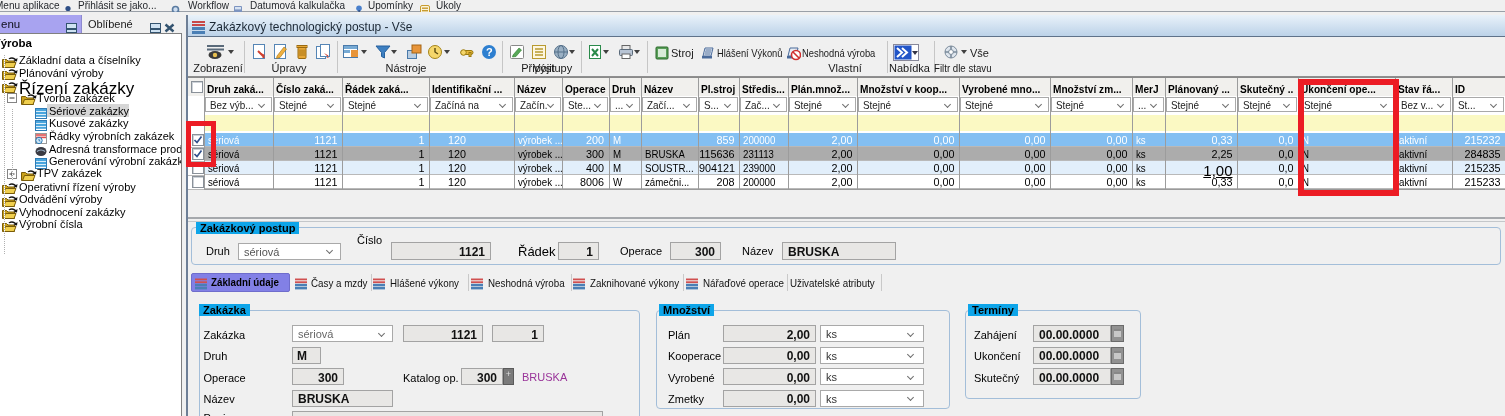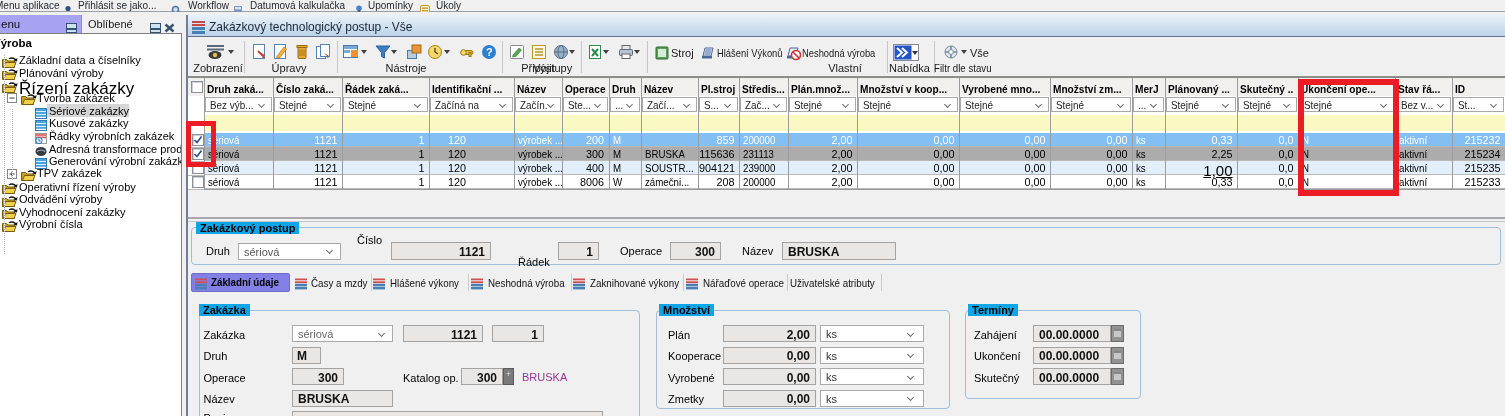--- a/index.html
+++ b/index.html
@@ -449,21 +449,21 @@
 <div class="a" style="left:743.1px;top:148.1px;font-size:10.8px;color:#000000;white-space:nowrap;max-width:52.1111px;overflow:hidden;transform:scaleX(.9);transform-origin:0 0;">231113</div>
 <div class="a" style="left:789px;top:148.1px;width:63.5px;text-align:right;font-size:10.8px;color:#000000;white-space:nowrap;">2,00</div>
 <div class="a" style="left:858px;top:148.1px;width:96.5px;text-align:right;font-size:10.8px;color:#000000;white-space:nowrap;">0,00</div>
 <div class="a" style="left:960px;top:148.1px;width:85.5px;text-align:right;font-size:10.8px;color:#000000;white-space:nowrap;">0,00</div>
 <div class="a" style="left:1051px;top:148.1px;width:76.5px;text-align:right;font-size:10.8px;color:#000000;white-space:nowrap;">0,00</div>
 <div class="a" style="left:1136px;top:148.1px;font-size:10.8px;color:#000000;white-space:nowrap;max-width:33.8889px;overflow:hidden;transform:scaleX(.9);transform-origin:0 0;">ks</div>
 <div class="a" style="left:1165.5px;top:148.1px;width:67px;text-align:right;font-size:10.8px;color:#000000;white-space:nowrap;">2,25</div>
 <div class="a" style="left:1238px;top:148.1px;width:55.5px;text-align:right;font-size:10.8px;color:#000000;white-space:nowrap;">0,0</div>
 <div class="a" style="left:1302px;top:148.1px;font-size:10.8px;color:#000000;white-space:nowrap;max-width:105.556px;overflow:hidden;transform:scaleX(.9);transform-origin:0 0;">N</div>
 <div class="a" style="left:1399px;top:148.1px;font-size:10.8px;color:#000000;white-space:nowrap;max-width:61.1111px;overflow:hidden;transform:scaleX(.9);transform-origin:0 0;">aktivní</div>
-<div class="a" style="left:1453px;top:148.1px;width:47.5px;text-align:right;font-size:10.8px;color:#000000;white-space:nowrap;">215234</div>
+<div class="a" style="left:1453px;top:148.1px;width:47.5px;text-align:right;font-size:10.8px;color:#000000;white-space:nowrap;">284835</div>
 <div class="a" style="left:208px;top:162.2px;font-size:10.8px;color:#000000;white-space:nowrap;max-width:74.4444px;overflow:hidden;transform:scaleX(.9);transform-origin:0 0;">sériová</div>
 <div class="a" style="left:274px;top:162.2px;width:63.5px;text-align:right;font-size:10.8px;color:#000000;white-space:nowrap;">1121</div>
 <div class="a" style="left:343px;top:162.2px;width:81.5px;text-align:right;font-size:10.8px;color:#000000;white-space:nowrap;">1</div>
 <div class="a" style="left:448px;top:162.2px;font-size:10.8px;color:#000000;white-space:nowrap;">120</div>
 <div class="a" style="left:518px;top:162.2px;font-size:10.8px;color:#000000;white-space:nowrap;max-width:51.1111px;overflow:hidden;transform:scaleX(.9);transform-origin:0 0;">výrobek ...</div>
 <div class="a" style="left:563px;top:162.2px;width:41px;text-align:right;font-size:10.8px;color:#000000;white-space:nowrap;">400</div>
 <div class="a" style="left:612.5px;top:162.2px;font-size:10.8px;color:#000000;white-space:nowrap;max-width:33.3333px;overflow:hidden;transform:scaleX(.9);transform-origin:0 0;">M</div>
 <div class="a" style="left:644.5px;top:162.2px;font-size:10.8px;color:#000000;white-space:nowrap;max-width:61.5556px;overflow:hidden;transform:scaleX(.9);transform-origin:0 0;">SOUSTR...</div>
 <div class="a" style="left:698.9px;top:162.2px;width:35.7px;text-align:right;font-size:10.8px;color:#000000;white-space:nowrap;">904121</div>
 <div class="a" style="left:743.1px;top:162.2px;font-size:10.8px;color:#000000;white-space:nowrap;max-width:52.1111px;overflow:hidden;transform:scaleX(.9);transform-origin:0 0;">239000</div>
@@ -510,21 +510,21 @@
 <div class="a" style="left:188px;top:217.3px;width:1317px;height:2px;background:#a6a9ad;"></div>
 <div class="a" style="left:188px;top:221px;width:1317px;height:1px;background:#c4c7ca;"></div>
 <div class="fs" style="left:190.5px;top:227px;width:1310px;height:37.5px;"></div>
 <div class="fslbl" style="left:196px;top:221.5px;">Zakázkový postup</div>
 <div class="a" style="left:206px;top:245px;font-size:11px;color:#000;font-weight:normal;white-space:nowrap;">Druh</div>
 <div class="cmb" style="left:238px;top:242.5px;width:103px;height:17px;"></div>
 <div class="a" style="left:244px;top:245.5px;font-size:11px;color:#555;font-weight:normal;white-space:nowrap;">sériová</div>
 <div class="chv" style="left:327px;top:248px;"></div>
 <div class="a" style="left:357px;top:234px;font-size:11px;color:#000;font-weight:normal;white-space:nowrap;">Číslo</div>
 <div class="inp" style="left:391px;top:242px;width:100px;height:18px;text-align:right;padding:2px 5px 0 0;">1121</div>
-<div class="a" style="left:518px;top:256px;font-size:11px;color:#000;font-weight:normal;white-space:nowrap;">Řádek</div>
+<div class="a" style="left:518px;top:244px;font-size:13px;color:#000;font-weight:normal;white-space:nowrap;">Řádek</div>
 <div class="inp" style="left:558px;top:242px;width:41px;height:18px;text-align:right;padding:2px 5px 0 0;">1</div>
 <div class="a" style="left:620px;top:245px;font-size:11px;color:#000;font-weight:normal;white-space:nowrap;">Operace</div>
 <div class="inp" style="left:670px;top:242px;width:51px;height:18px;text-align:right;padding:2px 5px 0 0;">300</div>
 <div class="a" style="left:742px;top:245px;font-size:11px;color:#000;font-weight:normal;white-space:nowrap;">Název</div>
 <div class="inp" style="left:782px;top:242px;width:114px;height:18px;padding:2px 0 0 5px;">BRUSKA</div>
 <div class="a" style="left:191px;top:273px;width:99px;height:18.5px;background:#8280e6;border-radius:2px;border:1px solid #6f6dcc;"></div>
 <div class="a" style="left:195px;top:276px;"><svg width="13" height="12">
       <rect x="0" y="0.5" width="12" height="1.8" fill="#d05050"></rect>
       <rect x="0" y="3.3" width="12" height="1.8" fill="#d05050"></rect>
       <rect x="0" y="5.8" width="12" height="2.4" fill="#4a7fb5"></rect>

